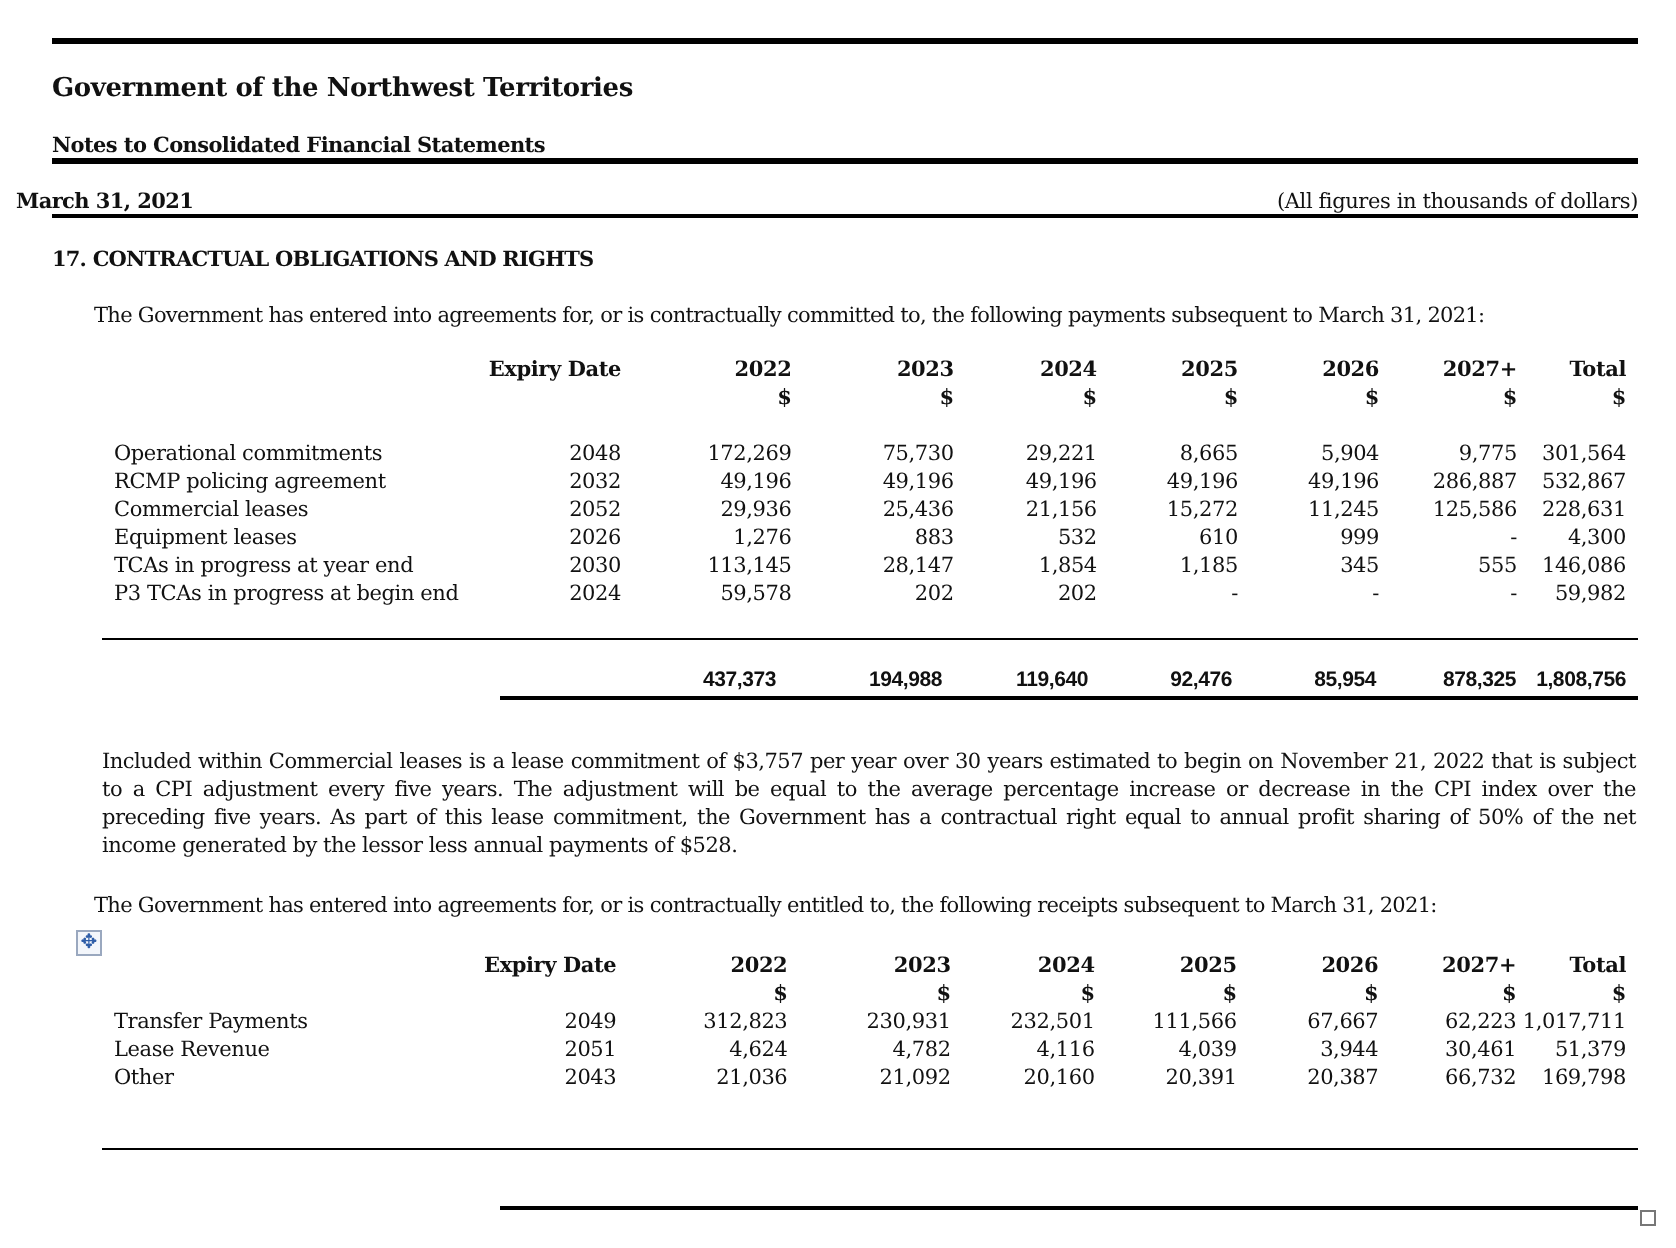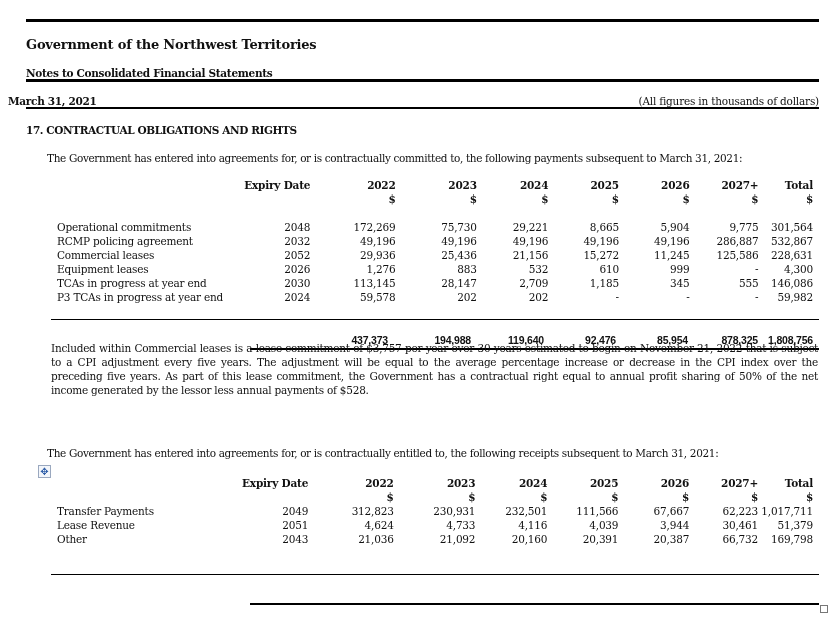--- a/index.html
+++ b/index.html
@@ -6,21 +6,21 @@
   body { width:838px; height:624px; position:relative; overflow:hidden;
          font-family:"DejaVu Serif","Liberation Serif",serif; color:#111; }
   .abs { position:absolute; }
   .rule { position:absolute; background:#000; }
   .hdr-title { left:26px; top:37px; font-size:13px; font-weight:bold; letter-spacing:-0.2px; }
   .hdr-notes { left:26px; top:67px; font-size:10.5px; font-weight:bold; letter-spacing:-0.3px; }
   .hdr-date { left:8px; top:95px; font-size:10.5px; font-weight:bold; letter-spacing:-0.3px; }
   .hdr-figs { right:19px; top:95px; font-size:10.5px; letter-spacing:-0.2px; }
   .sec-title { left:26px; top:124px; font-size:10.5px; font-weight:bold; letter-spacing:-0.4px; }
   .intro { left:47px; font-size:10.5px; letter-spacing:-0.35px; white-space:nowrap; }
-  .para { left:51px; top:341px; width:767px; font-size:10.5px; line-height:14px; text-align:justify; letter-spacing:-0.25px; }
+  .para { left:51px; top:374px; width:767px; font-size:10.5px; line-height:14px; text-align:justify; letter-spacing:-0.25px; }
   .para-last { text-align-last:left; }
   table.fin { position:absolute; border-collapse:collapse; font-size:10.5px; letter-spacing:-0.2px; }
   table.fin td, table.fin th { padding:0; height:14px; line-height:14px; white-space:nowrap; }
   table.fin th { font-weight:bold; text-align:right; vertical-align:top; }
   .lbl { text-align:left; }
   .num { text-align:right; }
   .tot td { font-weight:bold; font-family:"Liberation Sans","DejaVu Sans",sans-serif; font-size:10.5px; }
   .move-handle { left:38px; top:465px; width:11px; height:11px; border:1px solid #9aa8bf; background:#f3f6fb;
                  font-size:10px; line-height:11px; text-align:center; color:#2f5ea8; font-family:"DejaVu Sans",sans-serif; }
   .resize-handle { left:820px; top:605px; width:6px; height:6px; border:1px solid #777; background:#fff; }
@@ -111,28 +111,28 @@
         <td class="num">610</td>
         <td class="num">999</td>
         <td class="num">-</td>
         <td class="num">4,300</td>
       </tr>
       <tr>
         <td class="lbl">TCAs in progress at year end</td>
         <td class="num">2030</td>
         <td class="num">113,145</td>
         <td class="num">28,147</td>
-        <td class="num">2,709</td>
+        <td class="num">1,854</td>
         <td class="num">1,185</td>
         <td class="num">345</td>
         <td class="num">555</td>
         <td class="num">146,086</td>
       </tr>
       <tr>
-        <td class="lbl">P3 TCAs in progress at year end</td>
+        <td class="lbl">P3 TCAs in progress at begin end</td>
         <td class="num">2024</td>
         <td class="num">59,578</td>
         <td class="num">202</td>
         <td class="num">202</td>
         <td class="num">-</td>
         <td class="num">-</td>
         <td class="num">-</td>
         <td class="num">59,982</td>
       </tr>
     </tbody>
@@ -202,21 +202,21 @@
         <td class="num">232,501</td>
         <td class="num">111,566</td>
         <td class="num">67,667</td>
         <td class="num">62,223</td>
         <td class="num">1,017,711</td>
       </tr>
       <tr>
         <td class="lbl">Lease Revenue</td>
         <td class="num">2051</td>
         <td class="num">4,624</td>
-        <td class="num">4,733</td>
+        <td class="num">4,782</td>
         <td class="num">4,116</td>
         <td class="num">4,039</td>
         <td class="num">3,944</td>
         <td class="num">30,461</td>
         <td class="num">51,379</td>
       </tr>
       <tr>
         <td class="lbl">Other</td>
         <td class="num">2043</td>
         <td class="num">21,036</td>

